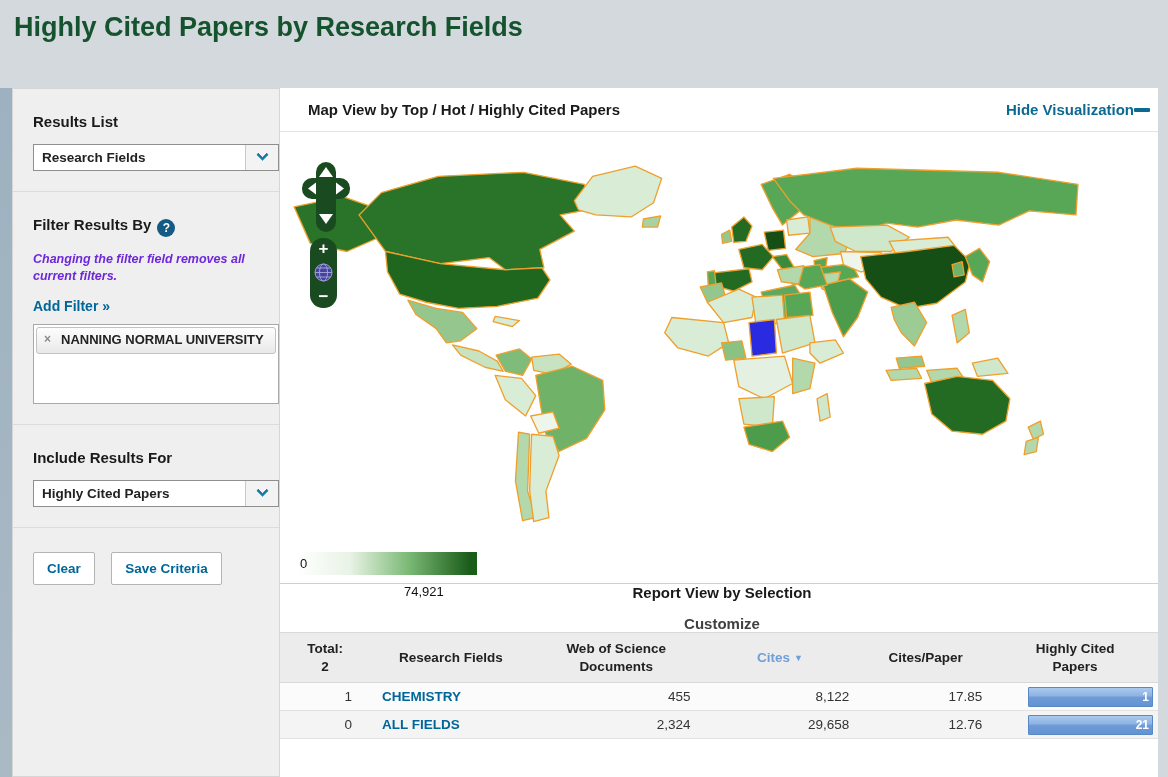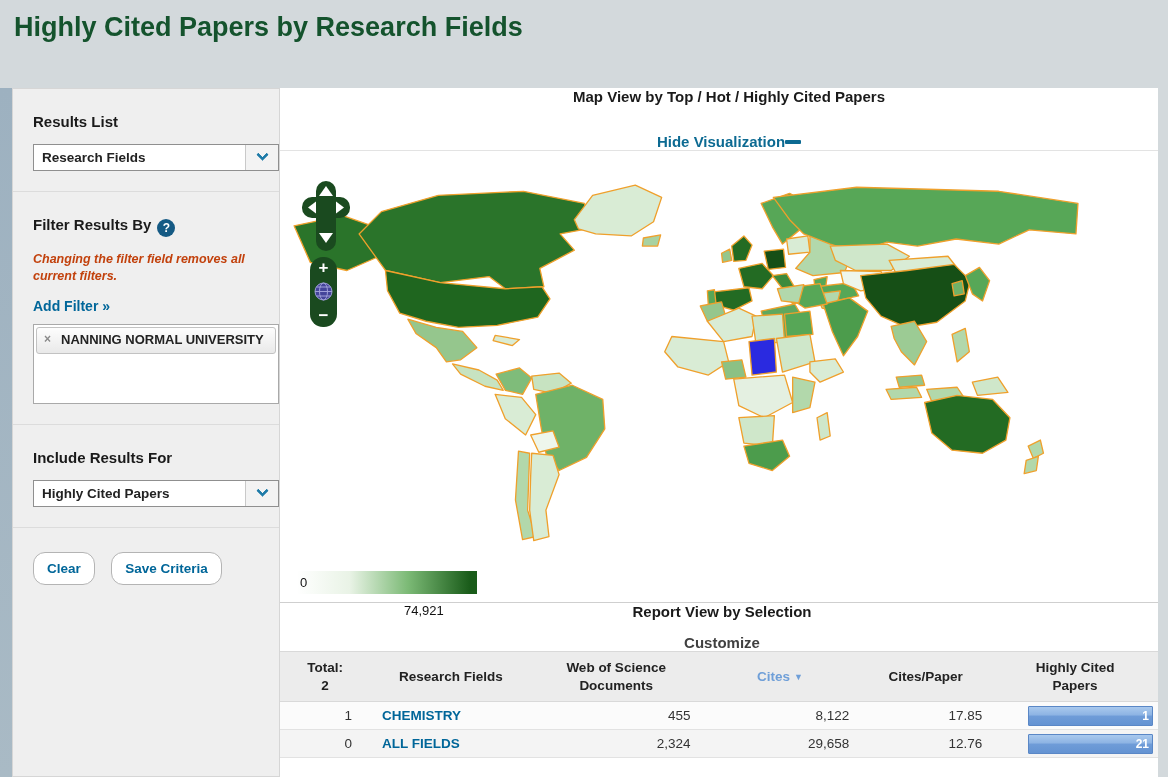--- a/index.html
+++ b/index.html
@@ -17,30 +17,30 @@
   
   .sidebar { width:268px; flex:none; background:#efefef; border:1px solid #d6d6d6; }
   .sb-sec { padding:24px 18px 20px 20px; border-bottom:1px solid #dcdcdc; }
   .sb-sec.last { border-bottom:none; }
   .sb-sec h2 { font-size:15px; color:#1a1a1a; margin-bottom:14px; font-weight:bold; }
   .dropdown { width:246px; height:27px; background:#fff; border:1px solid #8f8f8f; display:flex; align-items:center; cursor:pointer; }
   .dd-value { flex:1; font-size:13.5px; font-weight:bold; color:#222; padding-left:8px; }
   .dd-btn { width:33px; height:100%; border-left:1px solid #c9c9c9; background:#f3f3f3; display:flex; align-items:center; justify-content:center; }
   .chev { width:9px; height:9px; border-right:3px solid #1e7ba8; border-bottom:3px solid #1e7ba8; transform:rotate(45deg) translate(-2px,-2px); border-radius:1px; }
   .help { display:inline-block; width:18px; height:18px; border-radius:50%; background:#155a84; color:#fff; font-size:12px; font-weight:bold; text-align:center; line-height:18px; margin-left:6px; vertical-align:-2px; cursor:pointer; }
-  .note { font-size:12.5px; font-style:italic; font-weight:bold; color:#c2410c; line-height:1.35; margin-bottom:12px; }
+  .note { font-size:12.5px; font-style:italic; font-weight:bold; color:#6d28d9; line-height:1.35; margin-bottom:12px; }
   .addfilter { display:inline-block; font-size:14px; font-weight:bold; color:#069; margin-bottom:10px; text-decoration:none; cursor:pointer; }
   .filterbox { width:246px; height:80px; background:#fff; border:1px solid #a9a9a9; padding:2px; }
   .tag { position:relative; border:1px solid #c2c2c2; border-radius:3px; background:linear-gradient(#fdfdfd,#e9e9e9); padding:4px 6px 5px 24px; font-size:13px; font-weight:bold; color:#222; line-height:1.25; }
   .tag-x { position:absolute; left:7px; top:4px; color:#8a8a8a; font-size:12px; font-weight:bold; cursor:pointer; }
-  .btnrow button { background:#fff; border:1px solid #b4b4b4; border-radius:12px; color:#069; font-weight:bold; font-size:13.5px; font-family:"Liberation Sans",sans-serif; padding:8px 13px; margin-right:12px; cursor:pointer; }
+  .btnrow button { background:#fff; border:1px solid #b4b4b4; border-radius:2px; color:#069; font-weight:bold; font-size:13.5px; font-family:"Liberation Sans",sans-serif; padding:8px 13px; margin-right:12px; cursor:pointer; }
 
   
   .main { flex:1; background:#fff; min-width:0; position:relative; }
-  .map-header { height:63px; display:flex; align-items:center; justify-content:space-between; padding:0 8px 0 28px; border-bottom:1px solid #e3e3e3;flex-direction:column; }
+  .map-header { height:44px; display:flex; align-items:center; justify-content:space-between; padding:0 8px 0 28px; border-bottom:1px solid #e3e3e3; }
   .map-header h2, .report-header h2 { font-size:15px; color:#1a1a1a; font-weight:bold; }
   .hide-link { display:flex; align-items:center; color:#0c6a92; font-size:15px; font-weight:bold; cursor:pointer; text-decoration:none; }
   .minus-icon { width:16px; height:4px; background:#0c6a92; border-radius:1px; display:inline-block; }
 
   .map-area { position:relative; height:452px; border-bottom:1px solid #cfcfcf; }
   .map-svg { position:absolute; left:8px; top:24px; width:792px; height:391px; }
 
   .pan-control { position:absolute; left:22px; top:30px; width:48px; height:72px; cursor:pointer; }
   .zoom-control { position:absolute; left:30px; top:106px; width:27px; height:70px; background:#1a4a1f; border-radius:13px; display:flex; flex-direction:column; align-items:center; justify-content:space-between; padding:2px 0 3px; }
   .zoom-control .zbtn { color:#fff; font-size:17px; font-weight:bold; line-height:17px; cursor:pointer; background:none; border:none; font-family:"Liberation Sans",sans-serif; }

